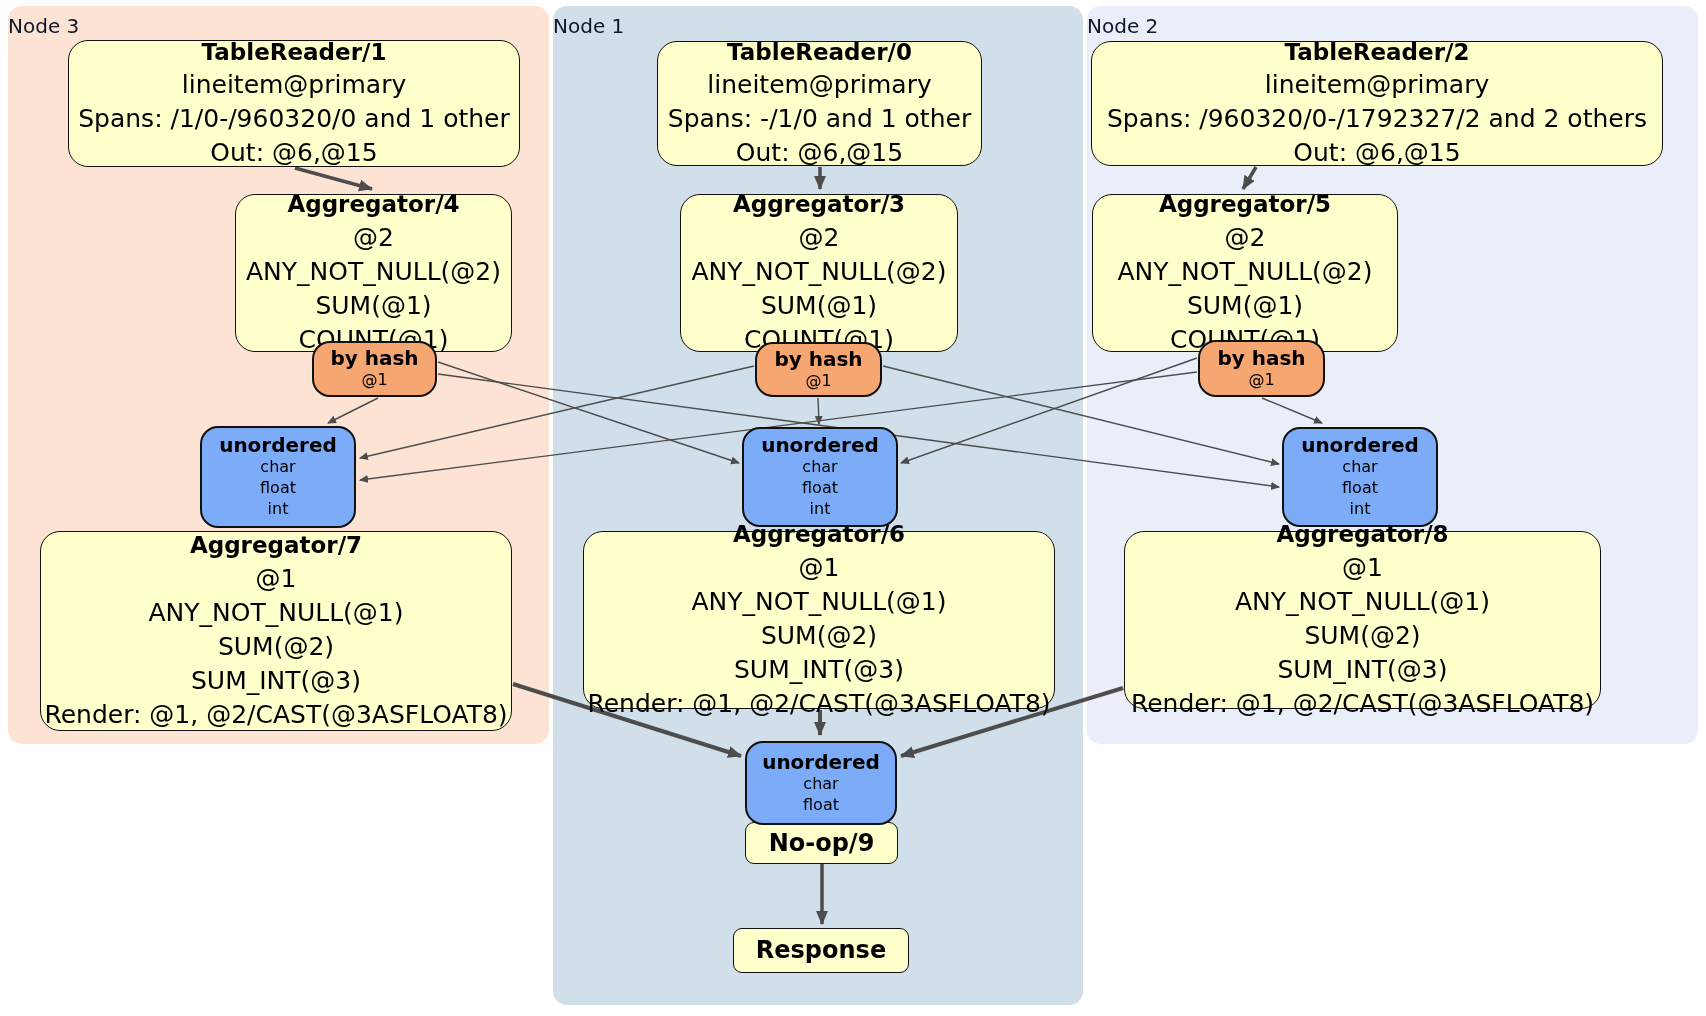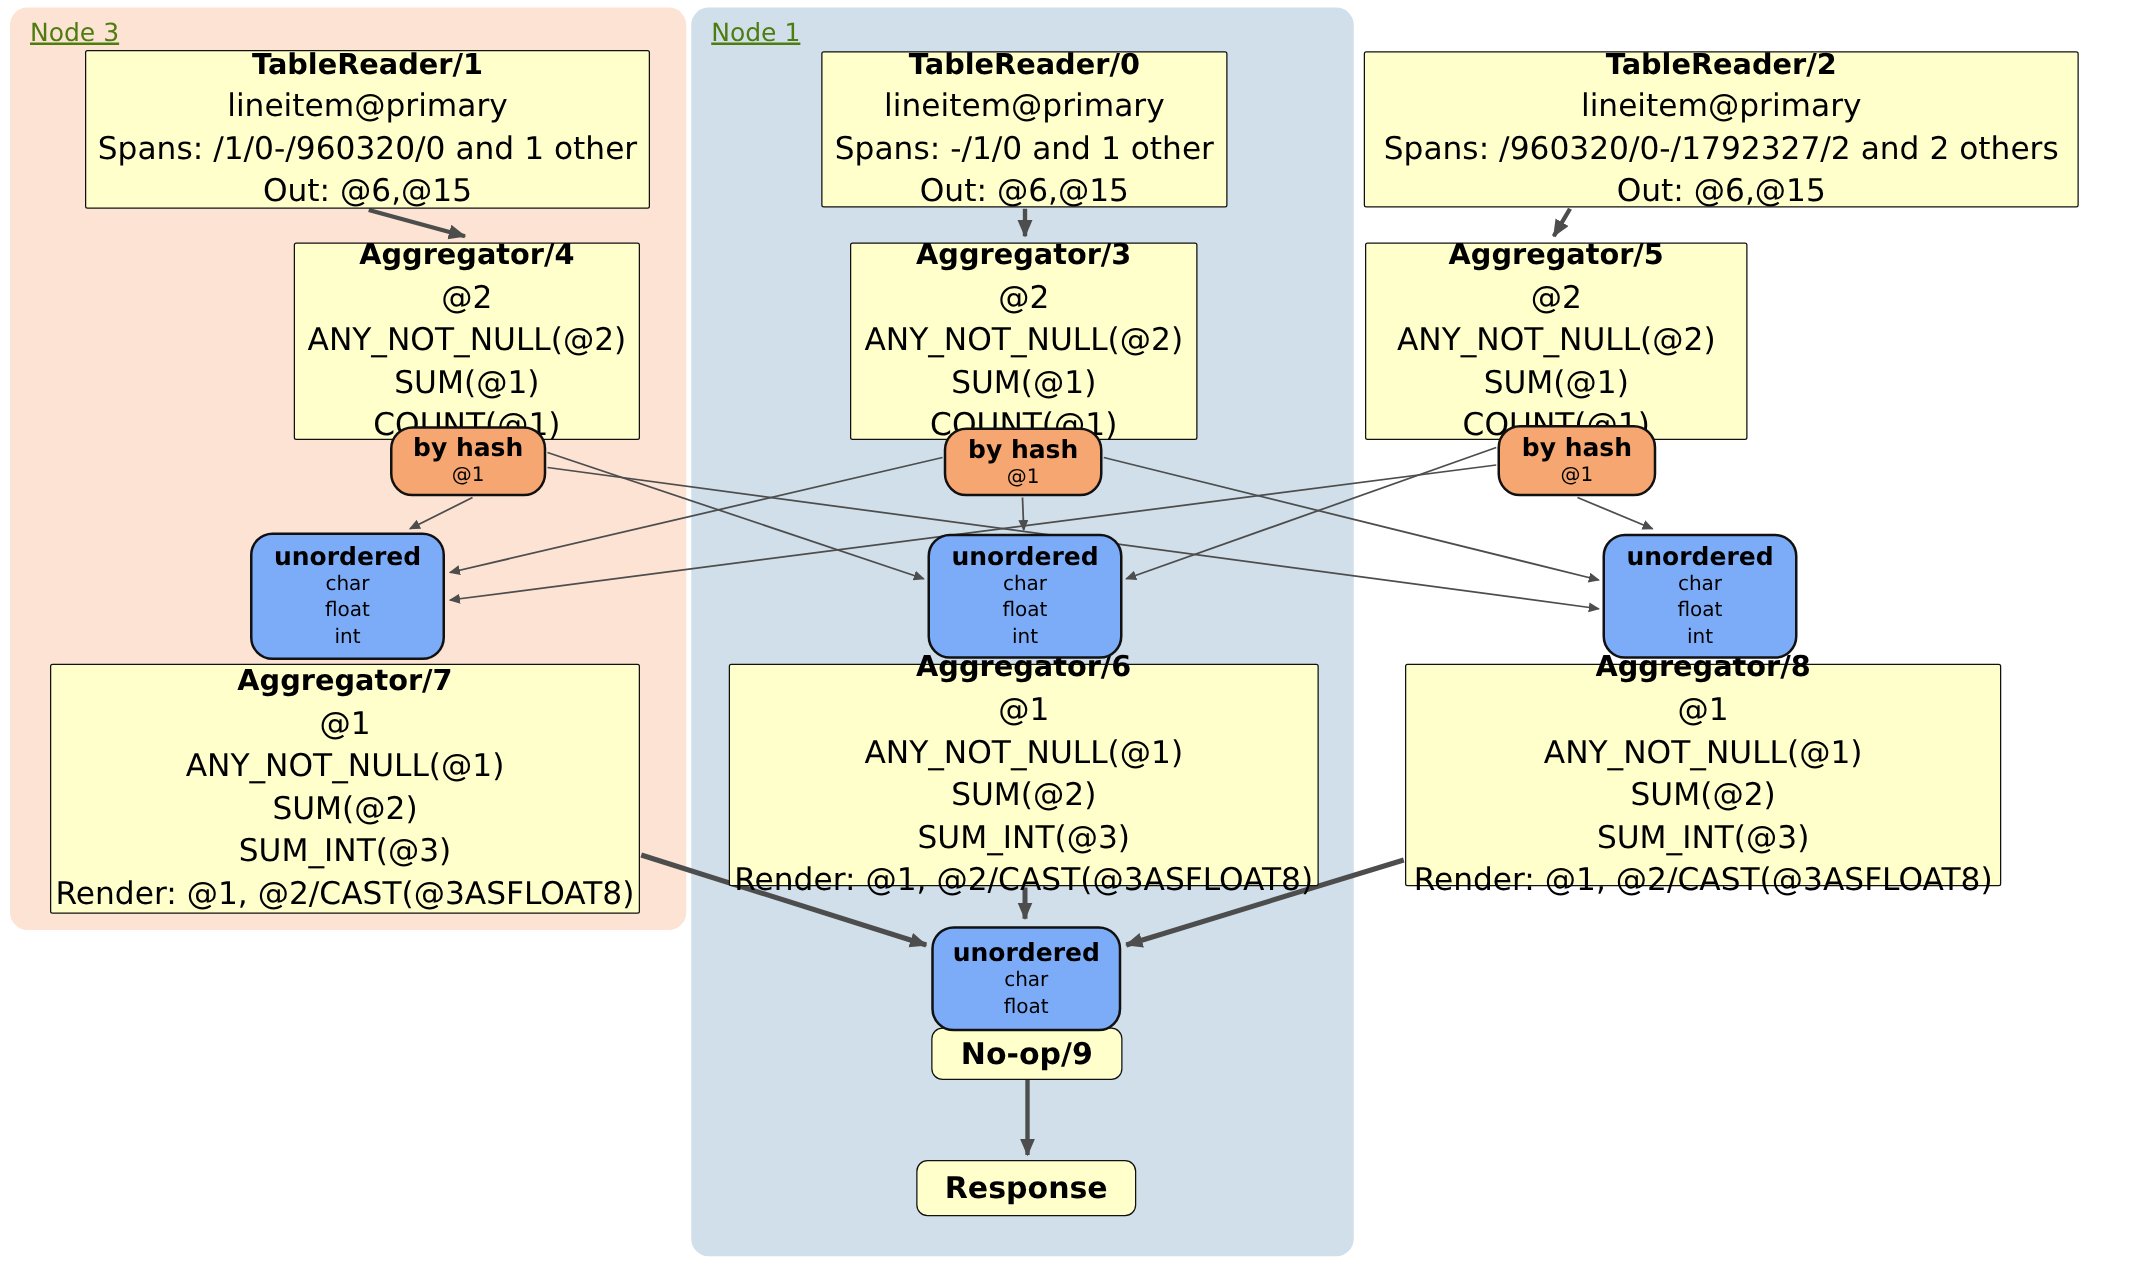--- a/index.html
+++ b/index.html
@@ -1,26 +1,26 @@
 <!DOCTYPE html>
 <html><head>
 <meta charset="utf-8">
 <style>
   html,body{margin:0;padding:0;background:#ffffff;}
   #canvas{
     position:relative;width:1706px;height:1016px;overflow:hidden;
     font-family:"DejaVu Sans","Liberation Sans",sans-serif;color:#000;
   }
   .region{position:absolute;border-radius:14px;z-index:0;}
-  .region-label{position:absolute;top:8px;left:16px;font-size:20px;color:#4d7c0f;text-decoration:underline;}
+  .region-label{position:absolute;top:8px;left:0;font-size:20px;color:#0f172a;}
   #edges{position:absolute;left:0;top:0;z-index:1;pointer-events:none;}
   .box{
     position:absolute;z-index:2;display:flex;flex-direction:column;
     align-items:center;justify-content:center;text-align:center;
-    background:#ffffcc;border:1.6px solid #111;border-radius:2px;
+    background:#ffffcc;border:1.6px solid #111;border-radius:20px;
     box-sizing:border-box;line-height:1.36;
   }
   .box .t{font-weight:bold;font-size:23px;white-space:nowrap;}
   .box .l{font-size:25px;white-space:nowrap;}
   .pill{
     position:absolute;z-index:3;display:flex;flex-direction:column;
     align-items:center;justify-content:center;
     border:2px solid #111;border-radius:18px;box-sizing:border-box;
   }
   .pill .t{font-weight:bold;font-size:20px;line-height:1.15;white-space:nowrap;}
@@ -34,20 +34,23 @@
 <body>
 
 <div id="canvas">
 
   <div class="region" style="left: 8px; top: 6px; width: 541px; height: 738px; background: rgb(252, 227, 212);">
     <span class="region-label">Node 3</span>
   </div>
   <div class="region" style="left: 553px; top: 6px; width: 530px; height: 999px; background: rgb(208, 223, 233);">
     <span class="region-label">Node 1</span>
   </div>
+  <div class="region" style="left: 1087px; top: 6px; width: 611px; height: 738px; background: rgb(233, 238, 249);">
+    <span class="region-label">Node 2</span>
+  </div>
 
   <svg id="edges" width="1706" height="1016">
     <defs>
       <marker id="ah-thick" markerUnits="userSpaceOnUse" markerWidth="16" markerHeight="13" refX="13" refY="6" orient="auto">
         <path d="M0,0 L14,6 L0,12 Z" fill="#4d4d4d"></path>
       </marker>
       <marker id="ah-thin" markerUnits="userSpaceOnUse" markerWidth="11" markerHeight="9" refX="8" refY="4" orient="auto">
         <path d="M0,0 L9,4 L0,8 Z" fill="#4d4d4d"></path>
       </marker>
     </defs>

